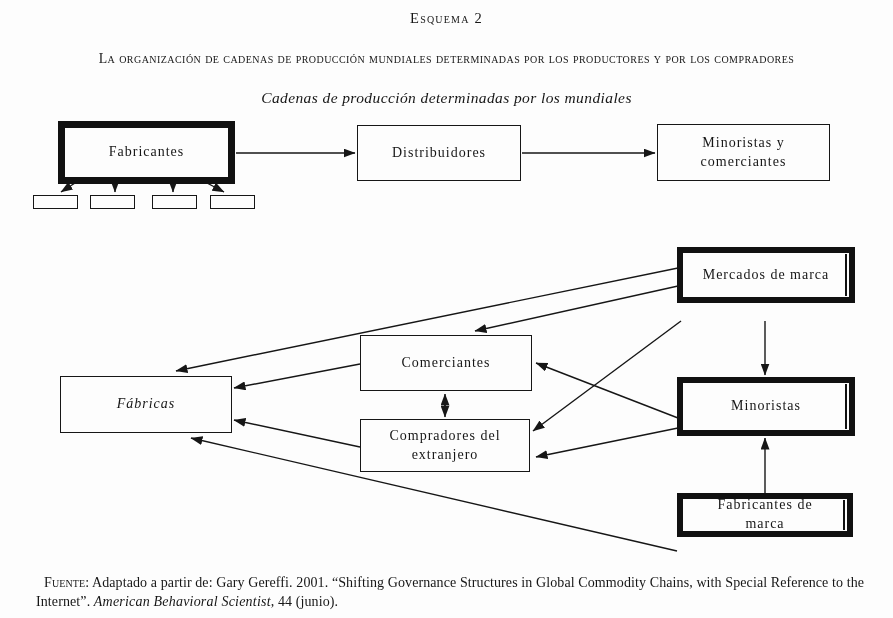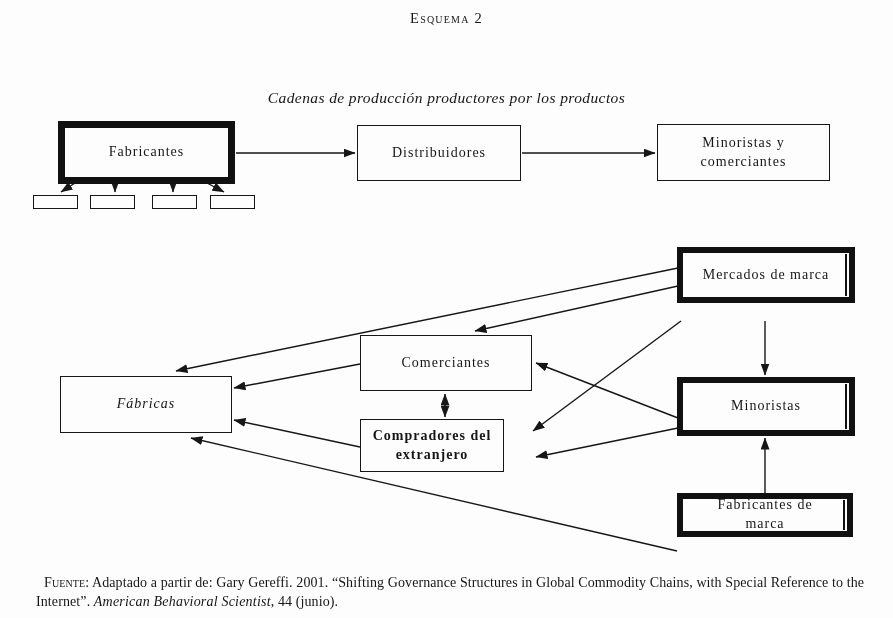--- a/index.html
+++ b/index.html
@@ -46,21 +46,22 @@
     font-size:14px;line-height:1.36;text-indent:8px;letter-spacing:0.1px;
   }
   .source i{letter-spacing:0.2px;}
 </style>
 </head>
 <body>
 
 <div class="canvas">
 
   <div class="title">Esquema 2</div>
-  <div class="caption">Cadenas de producción productores por los productos</div>
+  <div class="heading">La organización de cadenas de producción mundiales determinadas por los productores y por los compradores</div>
+  <div class="caption">Cadenas de producción determinadas por los mundiales</div>
 
   <svg class="edges" viewBox="0 0 893 618" xmlns="http://www.w3.org/2000/svg">
     <defs>
       <marker id="arr" markerUnits="userSpaceOnUse" markerWidth="12" markerHeight="9" refX="11.5" refY="4.5" orient="auto">
         <path d="M0,0 L12,4.5 L0,9 Z" fill="#161616"></path>
       </marker>
     </defs>
 
     <line x1="236" y1="153" x2="355" y2="153" marker-end="url(#arr)"></line>
     <line x1="522" y1="153" x2="655" y2="153" marker-end="url(#arr)"></line>
@@ -98,21 +99,21 @@
   <div class="subbox" style="left:90px;top:195px;width:45px;height:14px;"></div>
   <div class="subbox" style="left:152px;top:195px;width:45px;height:14px;"></div>
   <div class="subbox" style="left:210px;top:195px;width:45px;height:14px;"></div>
 
   <div class="node" style="left:60px;top:376px;width:172px;height:57px;font-style:italic;">
     <span class="lbl">Fábricas</span>
   </div>
   <div class="node" style="left:360px;top:335px;width:172px;height:56px;">
     <span class="lbl">Comerciantes</span>
   </div>
-  <div class="node" style="left:360px;top:419px;width:144px;height:53px;font-weight:bold;">
+  <div class="node" style="left:360px;top:419px;width:170px;height:53px;">
     <span class="lbl">Compradores del
 extranjero</span>
   </div>
   <div class="node thick" style="left:677px;top:247px;width:178px;height:56px;">
     <span class="lbl">Mercados de marca</span>
   </div>
   <div class="node thick" style="left:677px;top:377px;width:178px;height:59px;">
     <span class="lbl">Minoristas</span>
   </div>
   <div class="node thick" style="left:677px;top:493px;width:176px;height:44px;">

